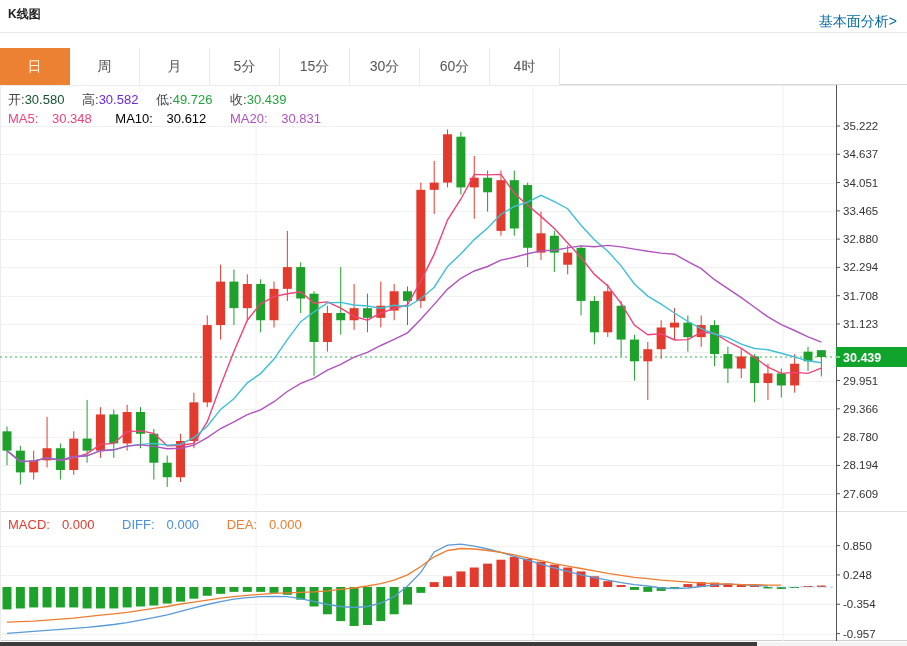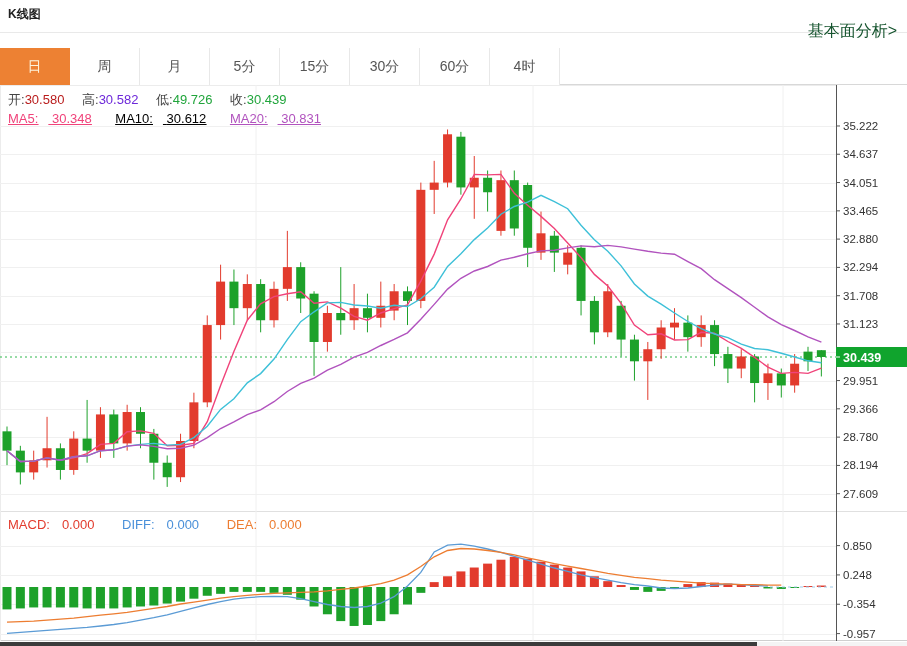--- a/index.html
+++ b/index.html
@@ -1,30 +1,30 @@
 <!DOCTYPE html>
 <html><head>
 <meta charset="utf-8">
 <style>
   html,body{margin:0;padding:0;background:#fff;}
   .app{position:relative;width:907px;height:646px;background:#fff;overflow:hidden;
        font-family:"Liberation Sans","DejaVu Sans",sans-serif;}
   .header{position:absolute;top:0;left:0;width:907px;height:33px;border-bottom:1px solid #e9e9e9;box-sizing:border-box;}
   .page-title{position:absolute;left:8px;top:6px;font-size:12px;font-weight:bold;color:#222;}
-  .fund-link{position:absolute;right:10px;top:21px;font-size:16px;color:#14532d;text-decoration:none;cursor:pointer;}
+  .fund-link{position:absolute;right:10px;top:13px;font-size:14px;color:#0369a1;text-decoration:none;cursor:pointer;}
   .tabbar{position:absolute;top:48px;left:0;width:907px;height:37px;display:flex;
           border-bottom:1px solid #d8d8d8;box-sizing:border-box;}
   .tab{width:70px;height:37px;line-height:37px;text-align:center;font-size:14px;color:#555;
        border-right:1px solid #e8e8e8;box-sizing:border-box;cursor:pointer;background:#fff;}
   .tab.selected{background:#ed8133;color:#fdf3dc;border-right-color:#ed8133;}
   .overlay{position:absolute;left:8px;font-size:13px;pointer-events:none;white-space:nowrap;}
   .ohlc-row{top:91px;color:#444;}
   .ohlc-row .val{margin-right:14px;}
   .ma-row{top:111px;}
-  .ma-row span{margin-right:10px;text-decoration:underline;}
+  .ma-row span{margin-right:10px;}
   .macd-row{top:517px;}
   .macd-row span{margin-right:12px;}
   svg{position:absolute;left:0;display:block;}
   #main-svg{top:85px;}
   #macd-svg{top:511px;}
   .scroll-track{position:absolute;top:642px;left:0;width:907px;height:4px;background:#f4f4f4;}
   .scroll-thumb{position:absolute;top:0;left:0;width:757px;height:4px;background:#3c3c3c;cursor:pointer;}
 </style>
 </head>
 <body>
@@ -309,21 +309,21 @@
       <text x="843" y="38.605" fill="#333333" font-size="11.5" font-family="&quot;Liberation Sans&quot;,&quot;DejaVu Sans&quot;,sans-serif">0.850</text>
       <line x1="836" y1="63.922399999999996" x2="840" y2="63.922399999999996" stroke="#555555" stroke-width="1"></line>
       <text x="843" y="67.9224" fill="#333333" font-size="11.5" font-family="&quot;Liberation Sans&quot;,&quot;DejaVu Sans&quot;,sans-serif">0.248</text>
       <line x1="836" y1="93.2398" x2="840" y2="93.2398" stroke="#555555" stroke-width="1"></line>
       <text x="843" y="97.2398" fill="#333333" font-size="11.5" font-family="&quot;Liberation Sans&quot;,&quot;DejaVu Sans&quot;,sans-serif">-0.354</text>
       <line x1="836" y1="122.60589999999999" x2="840" y2="122.60589999999999" stroke="#555555" stroke-width="1"></line>
       <text x="843" y="126.60589999999999" fill="#333333" font-size="11.5" font-family="&quot;Liberation Sans&quot;,&quot;DejaVu Sans&quot;,sans-serif">-0.957</text>
     </svg>
 
   <div class="overlay ohlc-row">
-    <span>开:</span><span class="val" style="color:#b91c1c">30.580</span>
+    <span>开:</span><span class="val" style="color:#14532d">30.580</span>
     <span>高:</span><span class="val" style="color:#6d28d9">30.582</span>
     <span>低:</span><span class="val" style="color:#21a53c">49.726</span>
     <span>收:</span><span class="val" style="color:#21a53c">30.439</span>
   </div>
 
   <div class="overlay ma-row">
     <span style="color:#f0437a"><span>MA5:</span> <span>30.348</span></span>
     <span style="color:#000000"><span>MA10:</span> <span>30.612</span></span>
     <span style="color:#b153be"><span>MA20:</span> <span>30.831</span></span>
   </div>

